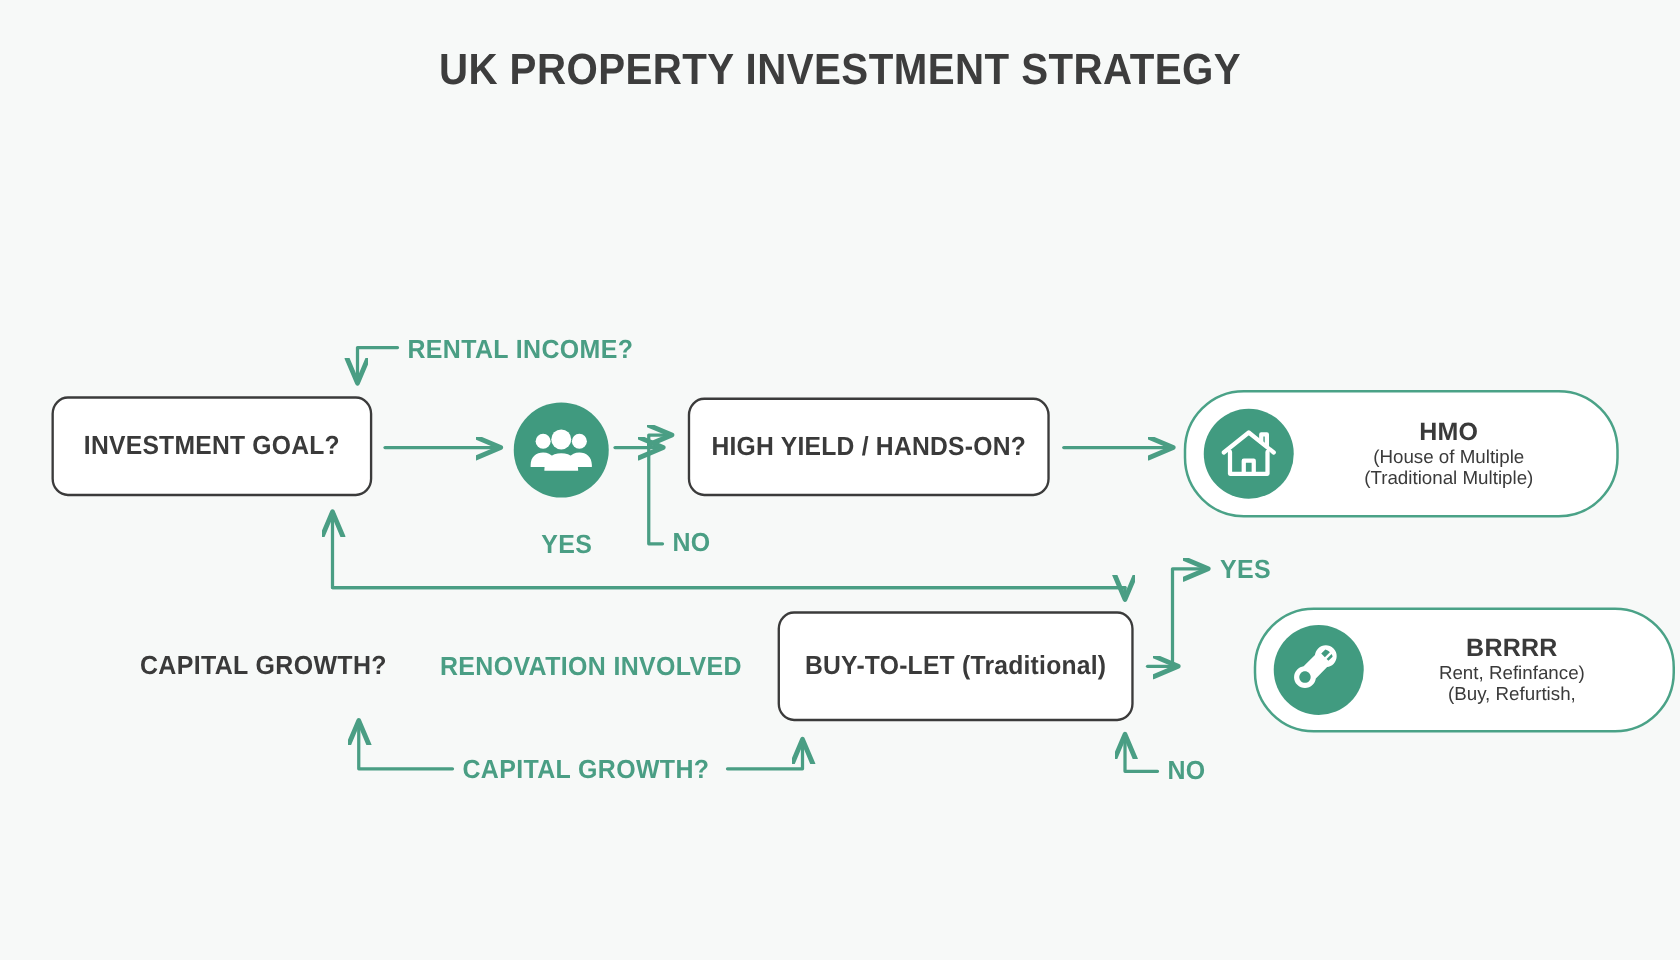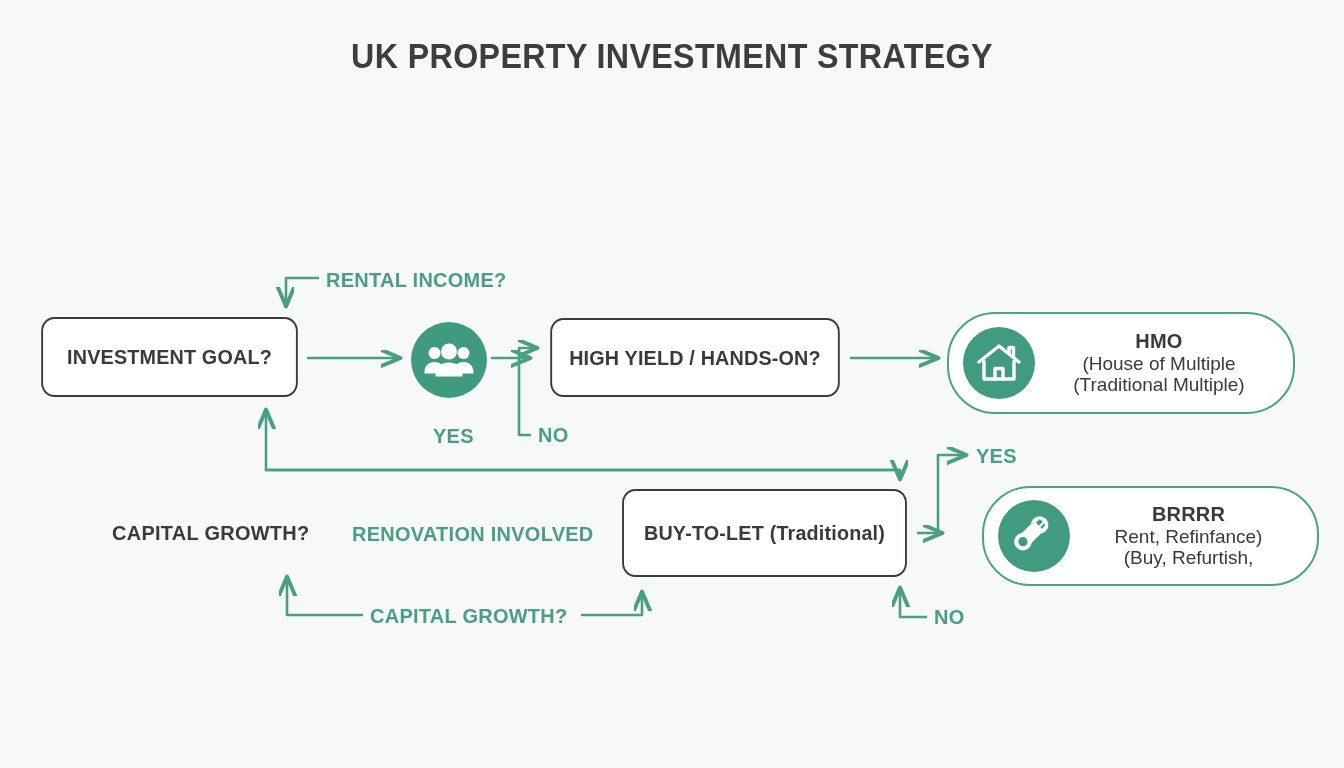--- a/index.html
+++ b/index.html
@@ -69,21 +69,21 @@
   .outcome {
     position: absolute;
     box-sizing: border-box;
     background: #ffffff;
     border: 2.5px solid #4aa287;
     border-radius: 48px;
     display: flex;
     align-items: center;
   }
   #outcome-hmo   { left: 947px; top: 312px; width: 348px; height: 102px; }
-  #outcome-brrrr { left: 982px; top: 486px; width: 337px; height: 100px; }
+  #outcome-brrrr { left: 1003px; top: 486px; width: 337px; height: 100px; }
 
   .outcome .badge {
     width: 72px;
     height: 72px;
     border-radius: 50%;
     background: #419b80;
     flex: 0 0 auto;
     margin-left: 14px;
     display: flex;
     align-items: center;
@@ -97,21 +97,21 @@
     color: #3a3a3a;
     line-height: 1.14;
     padding-right: 10px;
   }
   .outcome .oname {
     font-size: 20px;
     font-weight: bold;
     letter-spacing: 0.2px;
   }
   .outcome .osub {
-    font-size: 19px;
+    font-size: 15px;
     font-weight: normal;
   }
 
   
   #icon-people-node {
     position: absolute;
     left: 411px;
     top: 322px;
     width: 76px;
     height: 76px;

